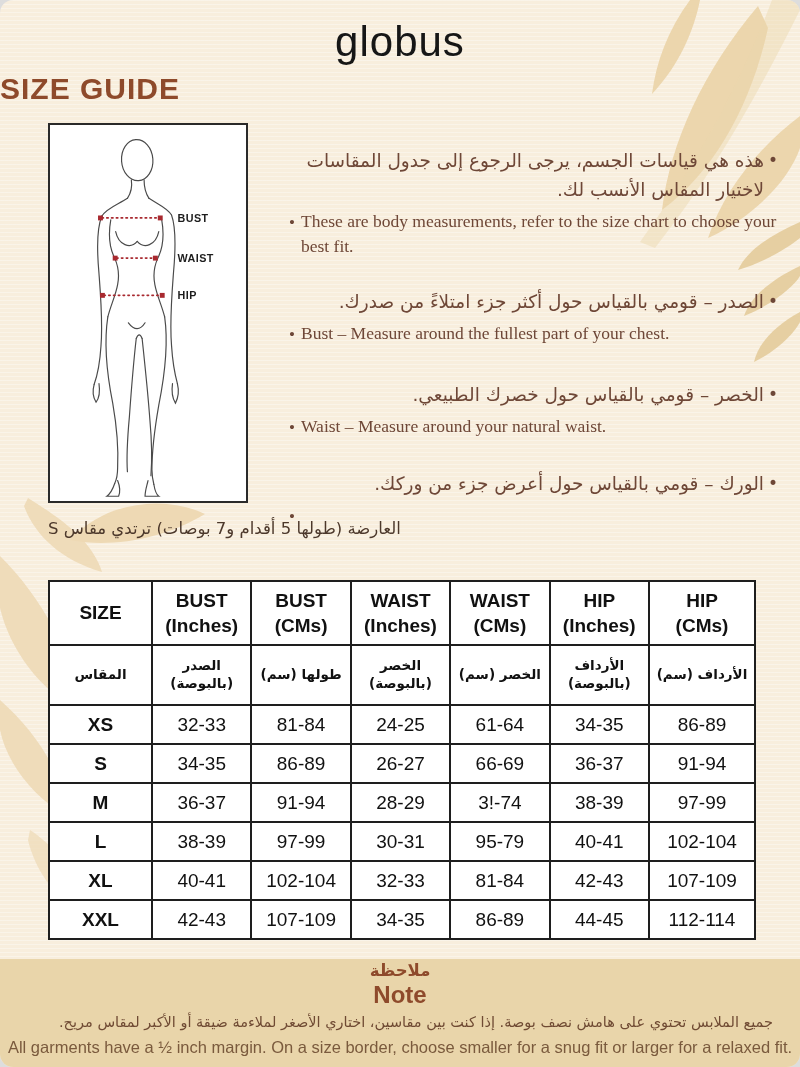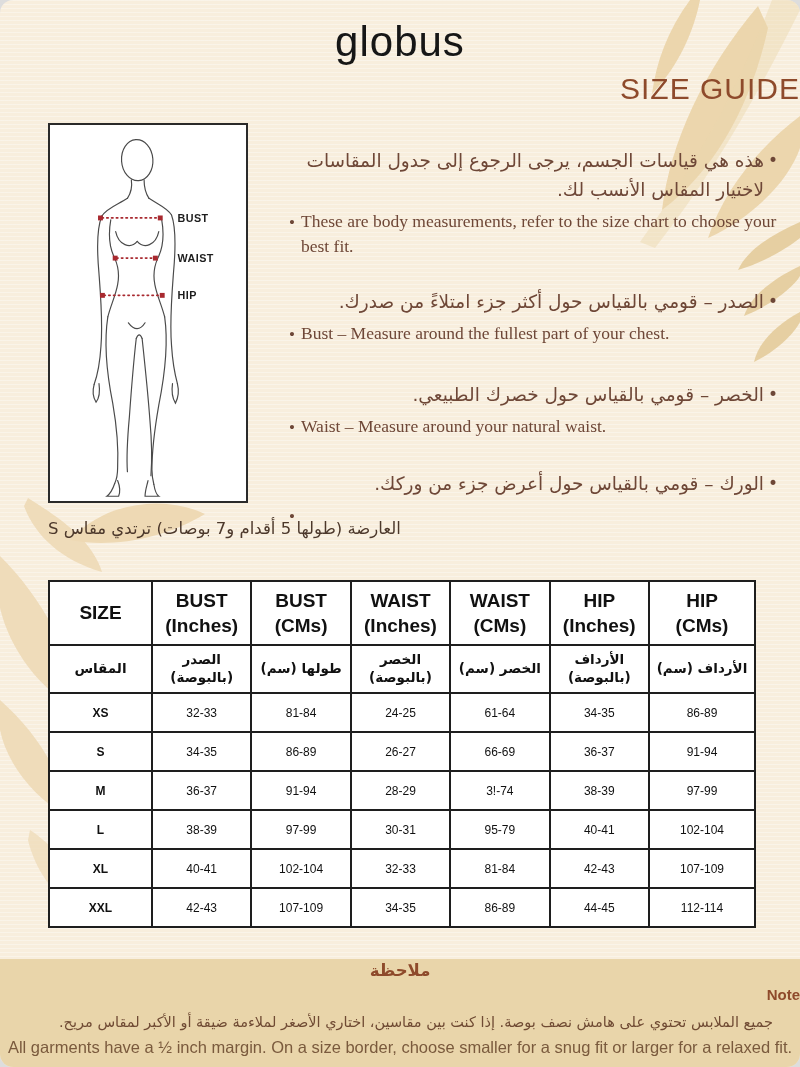--- a/index.html
+++ b/index.html
@@ -16,21 +16,21 @@
   .content{ position:relative; z-index:1; }
 
   
   .logo{
     position:absolute; top:18px; left:0; width:100%;
     text-align:center; font-size:42px; font-weight:500; color:#161616;
     letter-spacing:1px;
   }
   .title{
     position:absolute; top:72px; left:0; width:100%;
-    text-align:right; font-size:30px; font-weight:400; color:#8e4a2b;
+    text-align:left; font-size:30px; font-weight:700; color:#8e4a2b;
     letter-spacing:1px;
   }
 
   
   .figure-box{
     position:absolute; left:48px; top:123px; width:200px; height:380px;
     background:#ffffff; border:2px solid #2a2a2a;
   }
   .figure-box svg{ display:block; width:100%; height:100%; }
 
@@ -55,33 +55,33 @@
   
   .size-table{
     position:absolute; left:48px; top:580px; width:708px;
     border-collapse:collapse; table-layout:fixed; background:#ffffff;
   }
   .size-table td, .size-table th{
     border:2px solid #1e1e1e; text-align:center; vertical-align:middle;
     color:#111; background:#fff; padding:0;
   }
   .size-table .h-en{ height:64px; font-size:19px; font-weight:700; line-height:1.32; }
-  .size-table .h-ar{ height:48px; font-family:"DejaVu Sans", sans-serif; direction:rtl;
+  .size-table .h-ar{ height:60px; font-family:"DejaVu Sans", sans-serif; direction:rtl;
      font-size:13.5px; font-weight:700; line-height:1.3; }
-  .size-table .drow td{ height:39px; font-size:12px; }
+  .size-table .drow td{ height:39px; font-size:19px; }
   .size-table .drow td.szcell{ font-weight:700; }
 
   
   .note-band{
     position:absolute; left:0; bottom:0; width:800px; height:108px;
     background:#e9d5aa; z-index:2; text-align:center; 
   }
   .note-title-ar{ font-family:"DejaVu Sans", sans-serif; direction:rtl;
     color:#8e4a2b; font-weight:700; font-size:16.5px; line-height:23px; }
-  .note-title-en{ color:#8e4a2b; font-weight:700; font-size:15px; line-height:26px;text-align:right; }
+  .note-title-en{ color:#8e4a2b; font-weight:700; font-size:24px; line-height:26px; }
   .note-body-ar{ font-family:"DejaVu Sans", sans-serif; direction:rtl;
     color:#6f4a33; font-size:14.5px; line-height:25px; margin-top:2px;margin-left:32px; }
   .note-body-en{ color:#7a5a3d; font-size:16.5px; line-height:24px; }
 </style>
 </head>
 <body>
 
 <div class="page">
 
   <svg class="deco" viewBox="0 0 800 1067" xmlns="http://www.w3.org/2000/svg">

